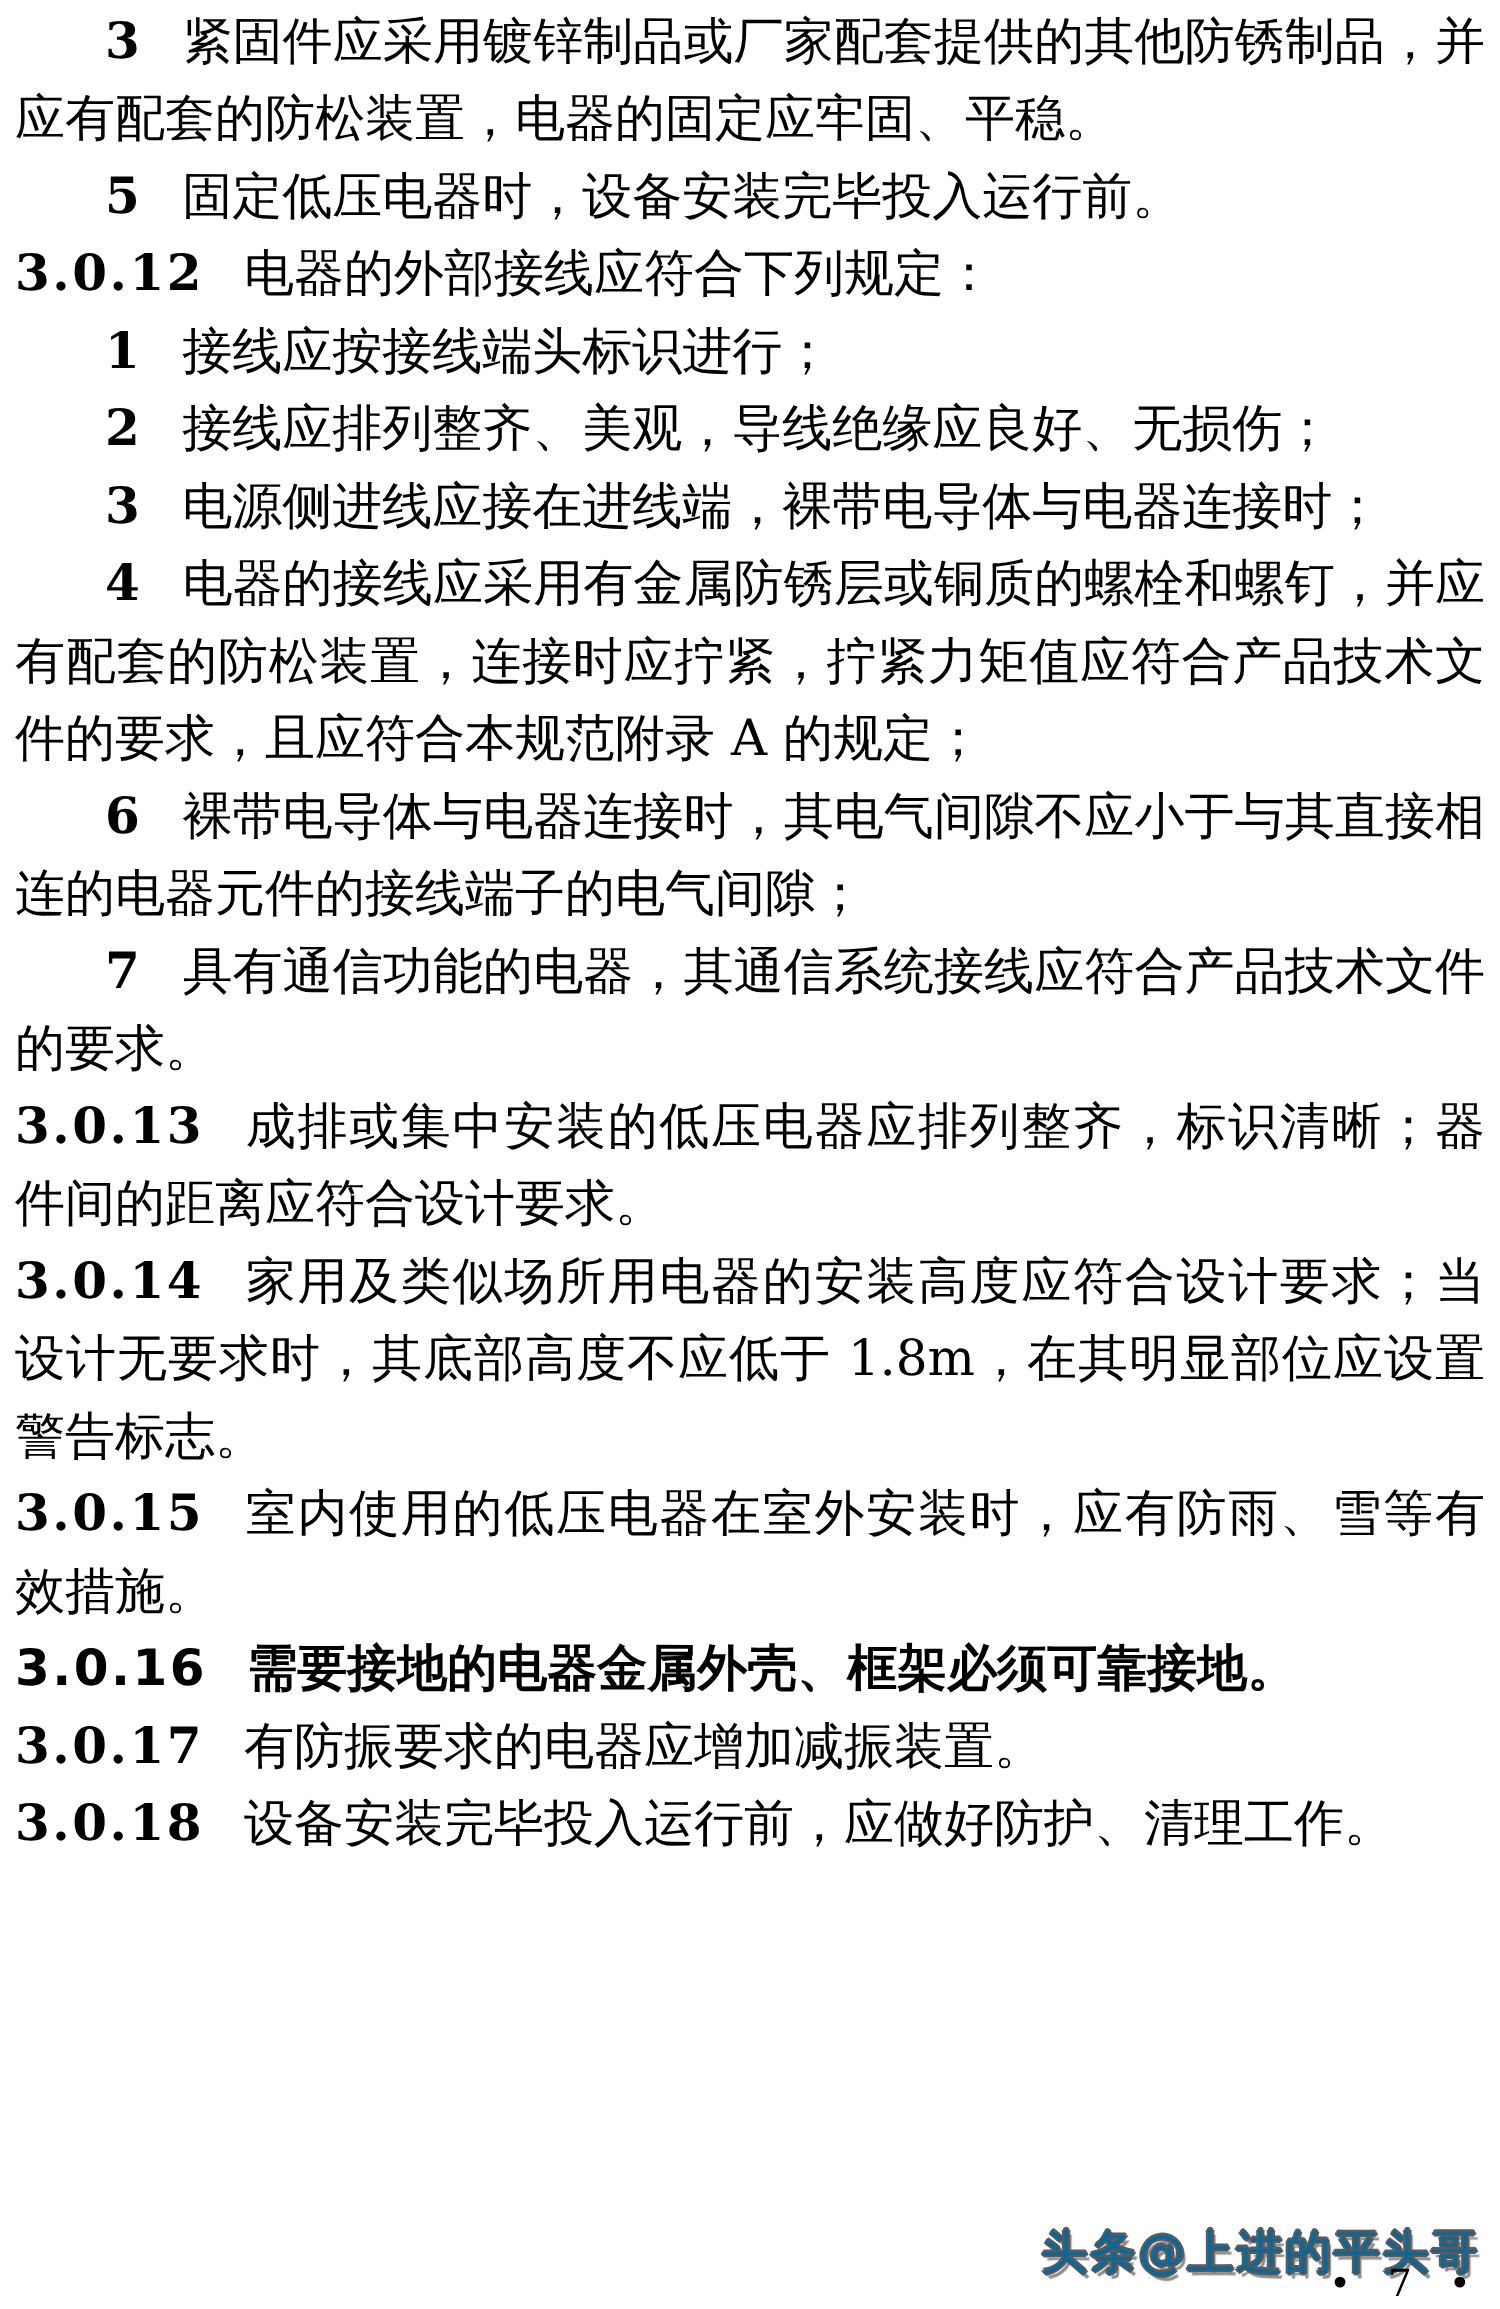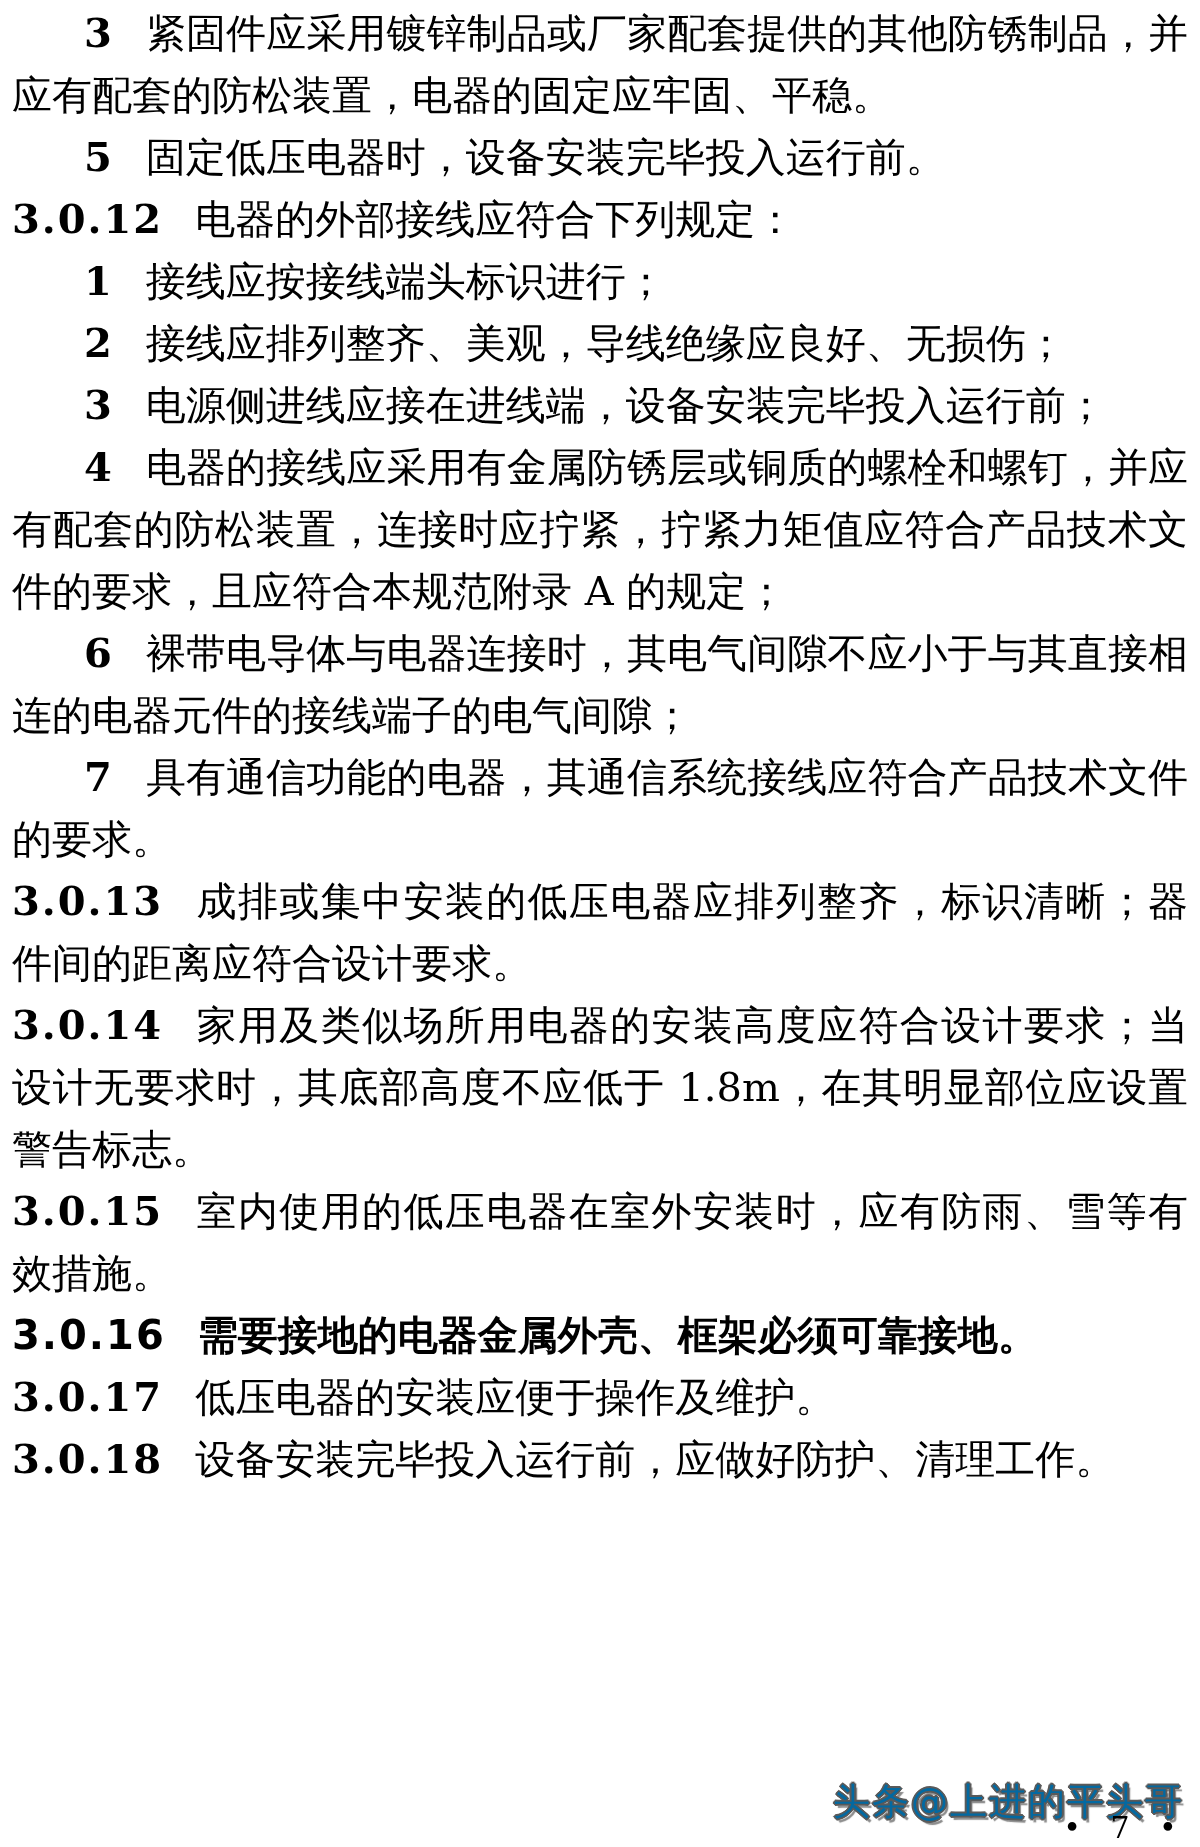--- a/index.html
+++ b/index.html
@@ -65,37 +65,37 @@
 
 
   <p class="para sub"><span class="num">5</span><span>固定低压电器时，设备安装完毕投入运行前。</span></p>
 
   <p class="para sec"><span class="num">3.0.12</span><span>电器的外部接线应符合下列规定：</span></p>
 
   <p class="para sub"><span class="num">1</span><span>接线应按接线端头标识进行；</span></p>
 
   <p class="para sub"><span class="num">2</span><span>接线应排列整齐、美观，导线绝缘应良好、无损伤；</span></p>
 
-  <p class="para sub"><span class="num">3</span><span>电源侧进线应接在进线端，设备安装完毕投入运行前；</span></p>
+  <p class="para sub"><span class="num">3</span><span>电源侧进线应接在进线端，裸带电导体与电器连接时；</span></p>
 
   <p class="para sub"><span class="num">4</span><span>电器的接线应采用有金属防锈层或铜质的螺栓和螺钉，并应有配套的防松装置，连接时应拧紧，拧紧力矩值应符合产品技术文件的要求，且应符合本规范附录 A 的规定；</span></p>
 
 
   <p class="para sub"><span class="num">6</span><span>裸带电导体与电器连接时，其电气间隙不应小于与其直接相连的电器元件的接线端子的电气间隙；</span></p>
 
   <p class="para sub"><span class="num">7</span><span>具有通信功能的电器，其通信系统接线应符合产品技术文件的要求。</span></p>
 
   <p class="para sec"><span class="num">3.0.13</span><span>成排或集中安装的低压电器应排列整齐，标识清晰；器件间的距离应符合设计要求。</span></p>
 
   <p class="para sec"><span class="num">3.0.14</span><span>家用及类似场所用电器的安装高度应符合设计要求；当设计无要求时，其底部高度不应低于 1.8m，在其明显部位应设置警告标志。</span></p>
 
   <p class="para sec"><span class="num">3.0.15</span><span>室内使用的低压电器在室外安装时，应有防雨、雪等有效措施。</span></p>
 
   <p class="para sec mandatory"><span class="num">3.0.16</span><span>需要接地的电器金属外壳、框架必须可靠接地。</span></p>
 
-  <p class="para sec"><span class="num">3.0.17</span><span>低压电器的安装应便于操作及维护。</span></p>
+  <p class="para sec"><span class="num">3.0.17</span><span>有防振要求的电器应增加减振装置。</span></p>
 
   <p class="para sec"><span class="num">3.0.18</span><span>设备安装完毕投入运行前，应做好防护、清理工作。</span></p>
 
   <div class="watermark">头条@上进的平头哥</div>
   <div class="pagenum">• 7 •</div>
 
 </div>
 
 </body></html>

